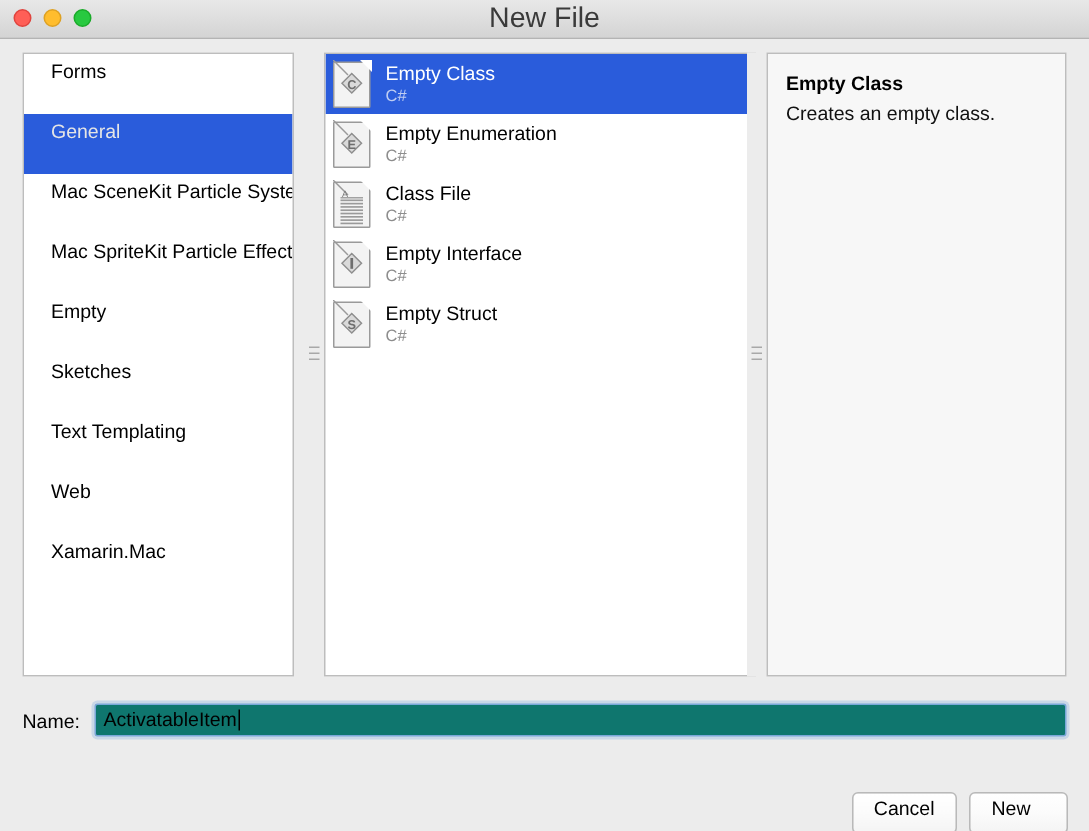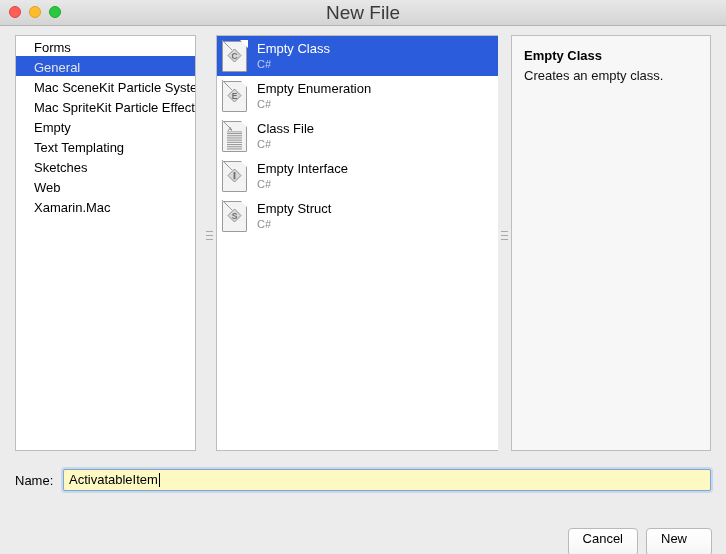--- a/index.html
+++ b/index.html
@@ -107,21 +107,21 @@
     margin-bottom: 3px;
   }
 
   
   .cat-list {
     position: relative;
     height: 100%;
     overflow: hidden;
   }
   .cat-item {
-    height: 20px;
+    height: 40px;
     line-height: 24px;
     padding-left: 18px;
     font-size: 13px;
     color: #000000;
     white-space: nowrap;
     overflow: hidden;
   }
   .cat-item.selected {
     background: #2a5cdb;
     color: #e5e5e5;
@@ -235,21 +235,21 @@
     width: 48px;
     margin-left: 15px;
     font-size: 13px;
     color: #000000;
     text-align: left;
   }
   .name-input {
     flex: 1;
     margin-right: 15px;
     height: 22px;
-    background: #fef9c3;
+    background: #0f766e;
     border: 1px solid #7aa7d8;
     border-radius: 2px;
     box-shadow: 0 0 0 2px rgba(110,160,220,0.28);
     box-sizing: border-box;
     display: flex;
     align-items: center;
     padding-left: 5px;
     position: relative;
   }
   .name-value {
@@ -306,22 +306,22 @@
 
     <div class="panels">
 
       <div class="panel panel-left">
         <div class="cat-list" id="cat-list">
             <div class="cat-item"><span>Forms</span></div>
             <div class="cat-item selected"><span>General</span></div>
             <div class="cat-item"><span>Mac SceneKit Particle System</span></div>
             <div class="cat-item"><span>Mac SpriteKit Particle Effects</span></div>
             <div class="cat-item"><span>Empty</span></div>
+            <div class="cat-item"><span>Sketches</span></div>
             <div class="cat-item"><span>Text Templating</span></div>
-            <div class="cat-item"><span>Sketches</span></div>
             <div class="cat-item"><span>Web</span></div>
             <div class="cat-item"><span>Xamarin.Mac</span></div>
           </div>
         <div class="vscroll">
           <div class="thumb"></div>
         </div>
       </div>
 
       <div class="splitter s1">
         <div class="grip">

